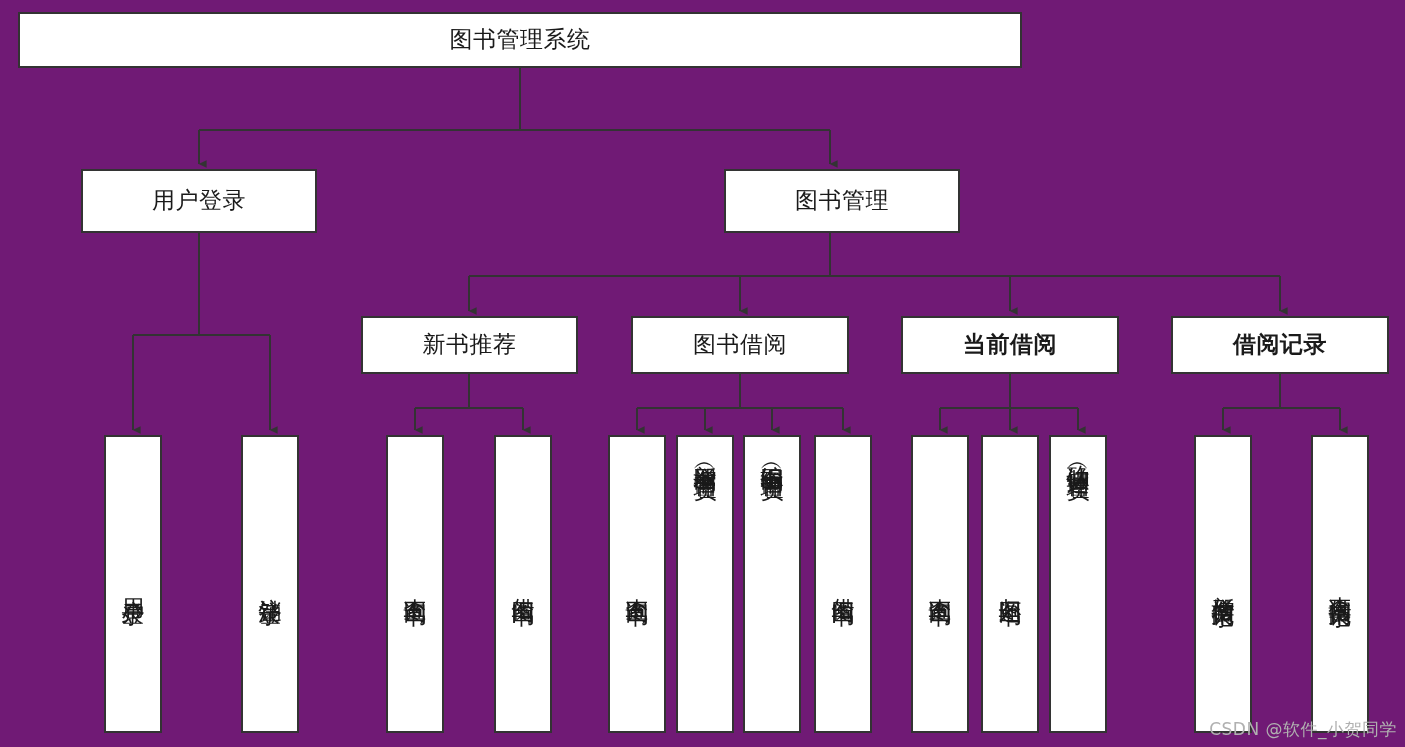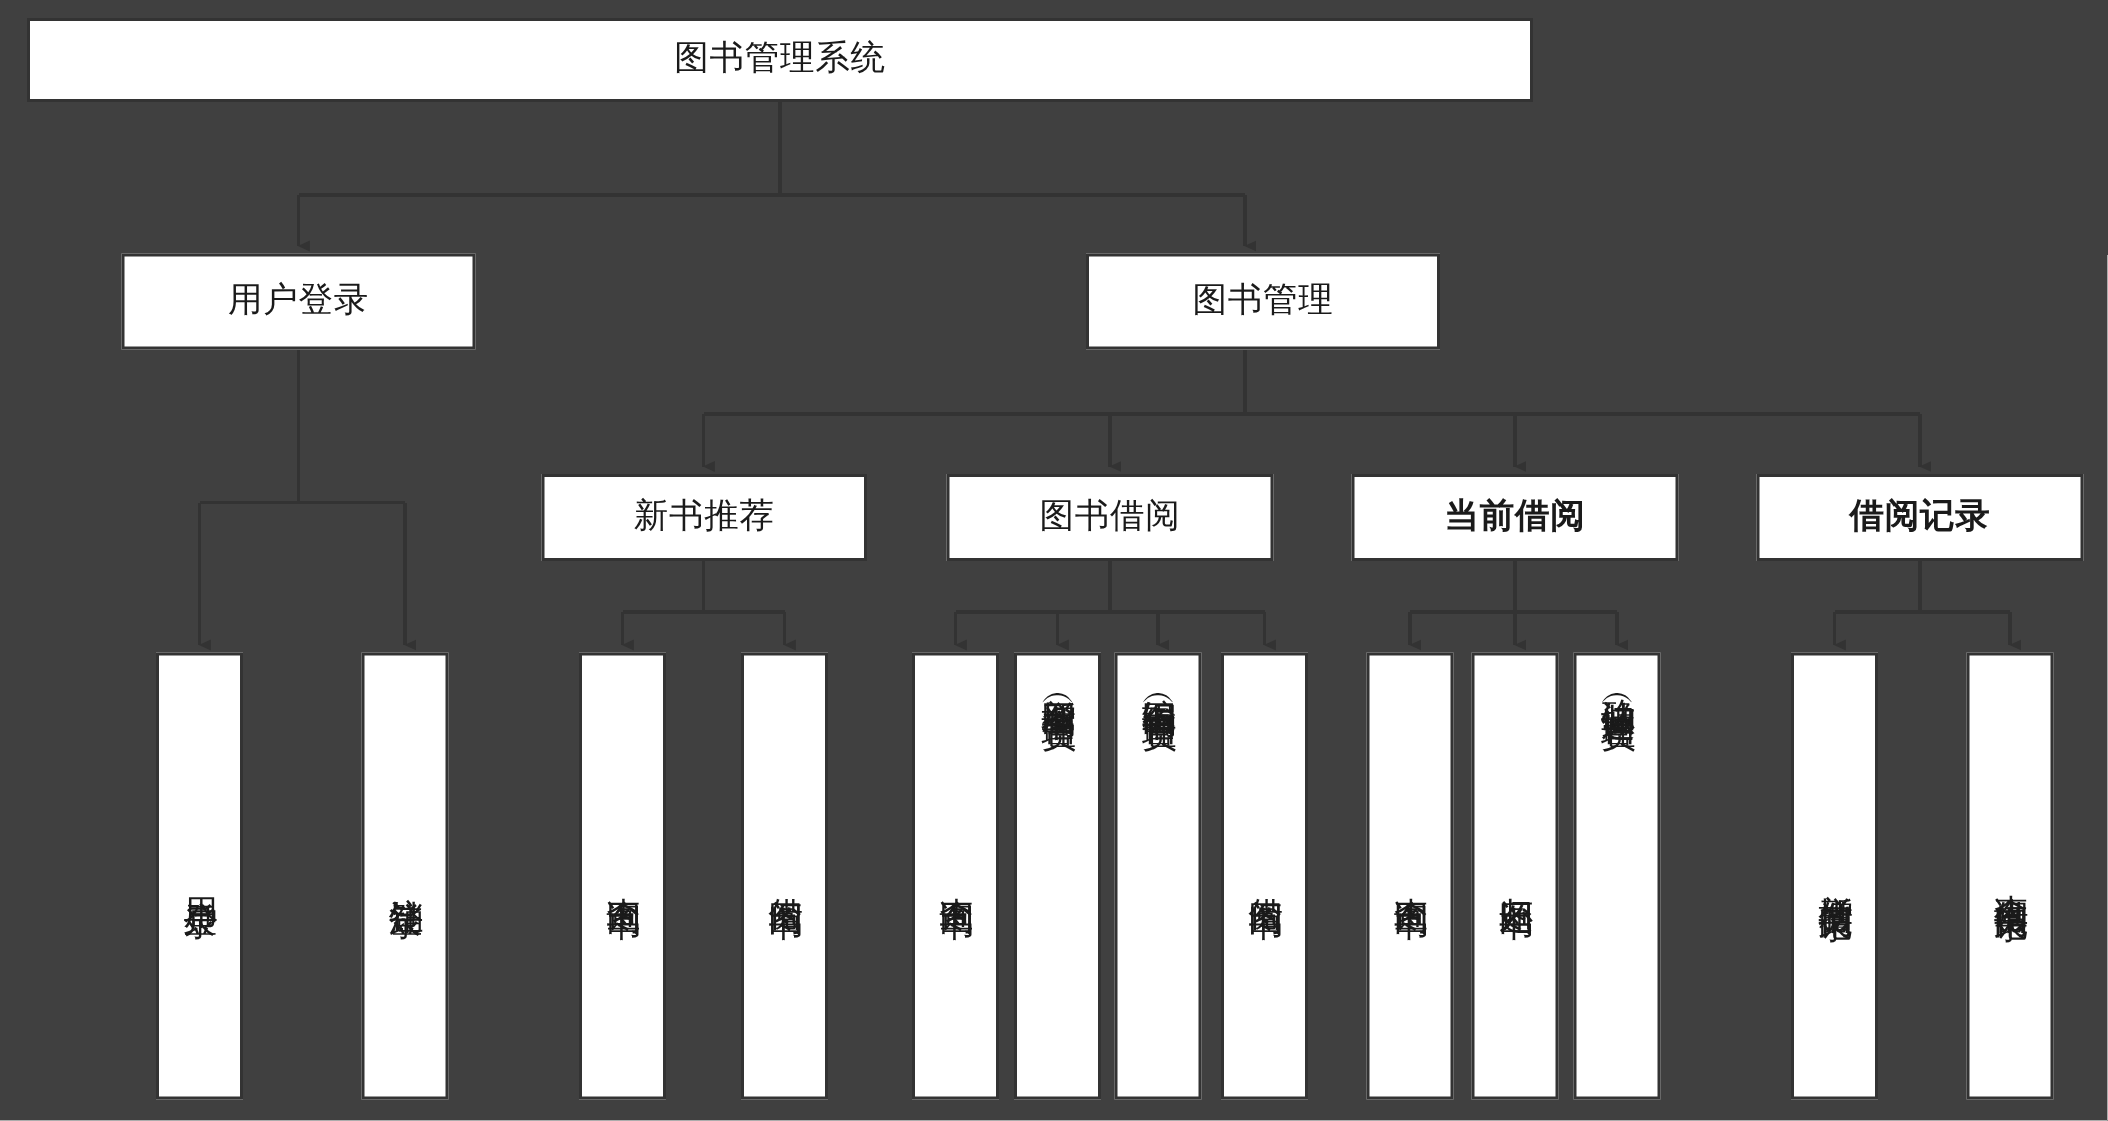--- a/index.html
+++ b/index.html
@@ -8,21 +8,21 @@
     padding: 0;
     background: #ffffff;
   }
   body {
     font-family: "DejaVu Sans", "Liberation Sans", sans-serif;
   }
   #diagram-root {
     position: relative;
     width: 1405px;
     height: 747px;
-    background: #404040;
+    background: #701a75;
     overflow: hidden;
   }
   #edge-layer {
     position: absolute;
     left: 0;
     top: 0;
     width: 1405px;
     height: 747px;
     pointer-events: none;
   }
@@ -206,14 +206,15 @@
   </div>
 
   <div class="node vertical center-text" style="left:1194px; top:435px; width:58px; height:298px;">
     <span class="node-label">新增借阅记录</span>
   </div>
 
   <div class="node vertical center-text" style="left:1311px; top:435px; width:58px; height:298px;">
     <span class="node-label">查询借阅记录</span>
   </div>
 
+  <div id="watermark">CSDN @软件_小贺同学</div>
 
 </div>
 
 </body></html>

